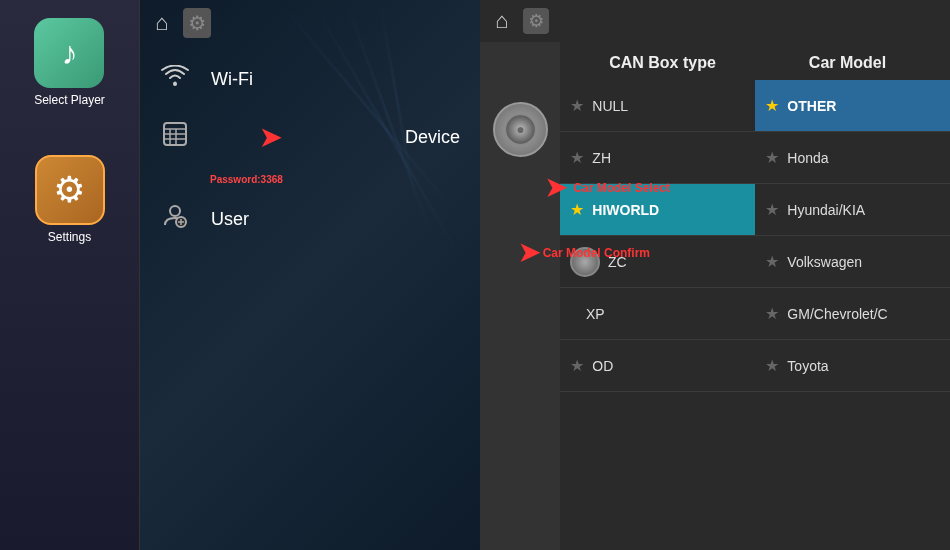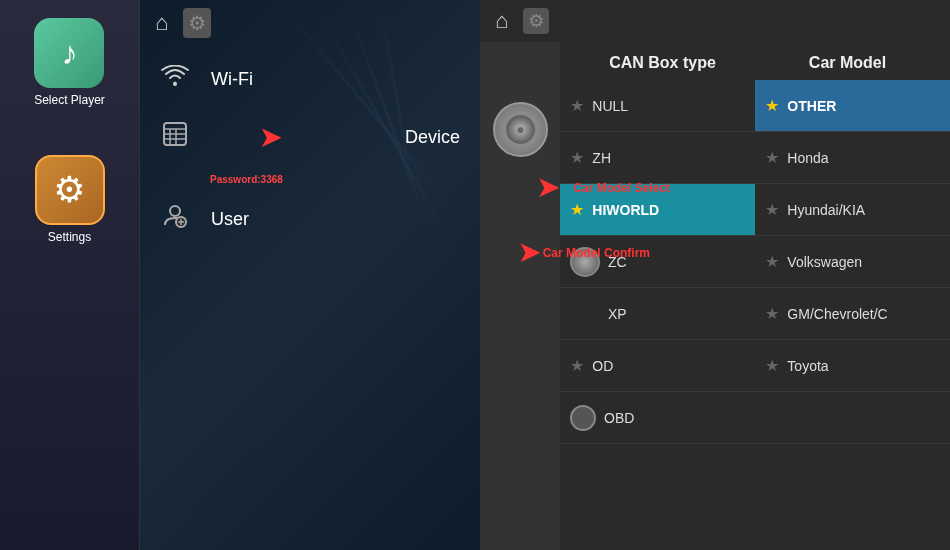--- a/index.html
+++ b/index.html
@@ -349,21 +349,21 @@
     <span style="font-size:22px;color:#ccc;">⌂</span>
     <span style="font-size:18px;color:#888;background:#555;border-radius:4px;padding:2px 5px;">⚙</span>
   </div>
 
   <div class="car-select-area">
 
     <div class="car-model-left">
 
       <div style="position:absolute;top:130px;right:-110px;display:flex;align-items:center;z-index:20;">
         <span style="color:#ff3333;font-size:26px;font-weight:bold;">➤</span>
-        <span style="color:#ff3333;font-size:12px;font-weight:bold;white-space:nowrap;margin-left:14px;">Car Model Select</span>
+        <span style="color:#ff3333;font-size:12px;font-weight:bold;white-space:nowrap;margin-left:6px;">Car Model Select</span>
       </div>
 
       <div style="position:absolute;top:195px;right:-90px;display:flex;align-items:center;z-index:20;">
         <span style="color:#ff3333;font-size:26px;font-weight:bold;">➤</span>
         <span style="color:#ff3333;font-size:12px;font-weight:bold;white-space:nowrap;margin-left:2px;">Car Model Confirm</span>
       </div>
 
       <div class="car-model-btn">
         <svg width="35" height="35" viewBox="0 0 35 35">
           <circle cx="17.5" cy="17.5" r="15" fill="url(#cbg)" stroke="#888" stroke-width="1.5"></circle>
@@ -424,43 +424,36 @@
             <span class="cell-text">ZC</span>
           </div>
           <div class="table-cell">
             <span class="cell-star">★</span>
             <span class="cell-text">Volkswagen</span>
           </div>
         </div>
 
         <div class="table-row">
           <div class="table-cell">
-            <span class="cell-text" style="margin-left:38px;">XP</span>
+            <span class="cell-text" style="margin-left:16px;">XP</span>
           </div>
           <div class="table-cell">
             <span class="cell-star">★</span>
             <span class="cell-text">GM/Chevrolet/C</span>
           </div>
         </div>
 
         <div class="table-row">
           <div class="table-cell">
             <span class="cell-star">★</span>
             <span class="cell-text">OD</span>
           </div>
           <div class="table-cell">
             <span class="cell-star">★</span>
             <span class="cell-text">Toyota</span>
           </div>
         </div>
 
-        <div class="table-row">
-          <div class="table-cell">
-            <span style="width:26px;height:26px;border-radius:50%;background:#555;border:2px solid #888;display:inline-block;margin-right:8px;flex-shrink:0;"></span>
-            <span class="cell-text">OBD</span>
-          </div>
-          <div class="table-cell"></div>
-        </div>
 
       </div>
     </div>
   </div>
 </div>
 
 </body></html>

